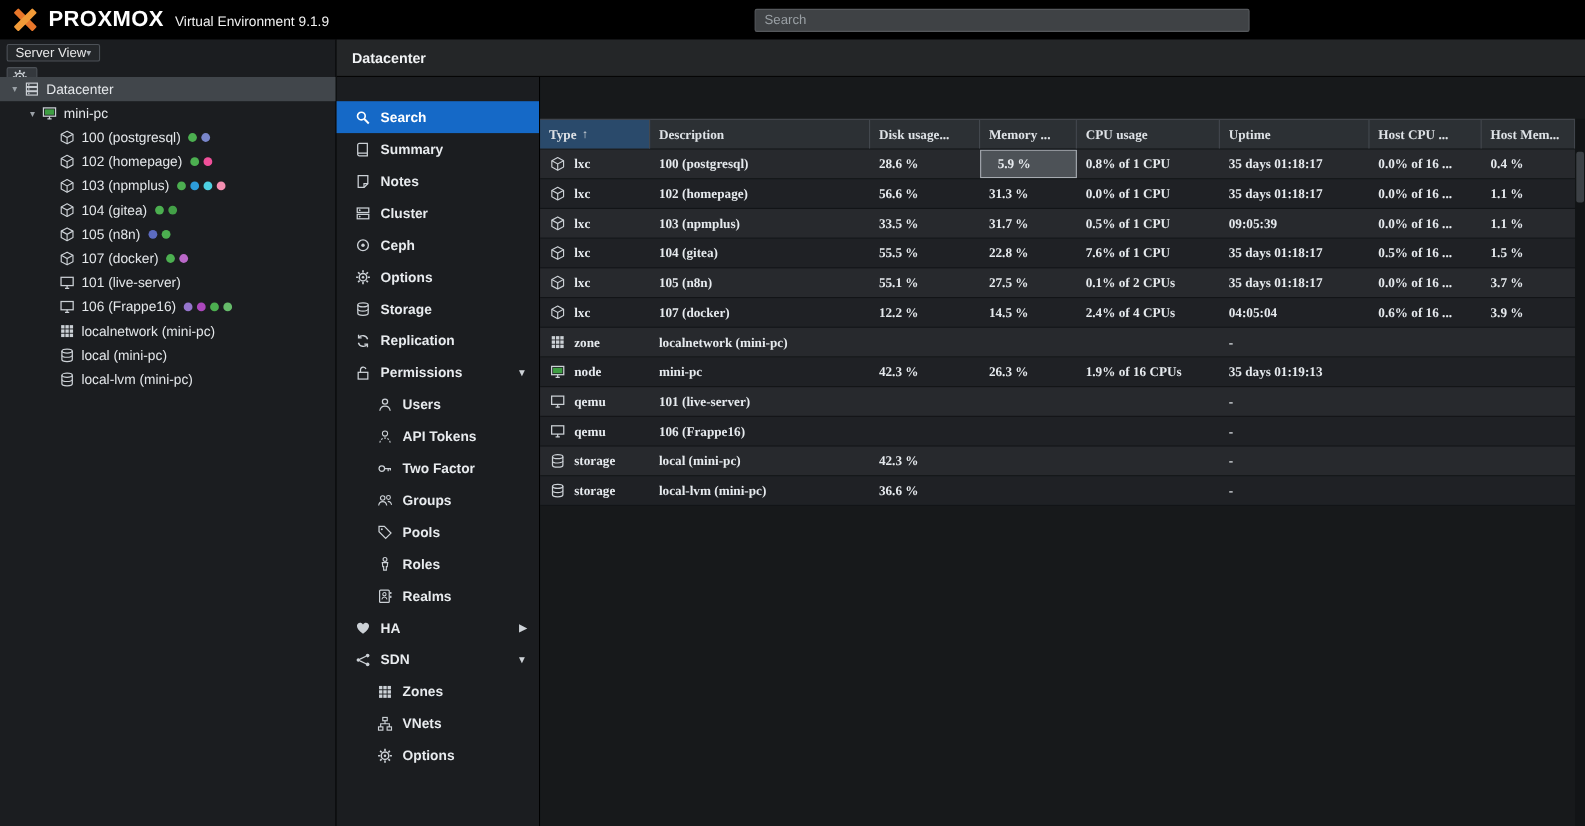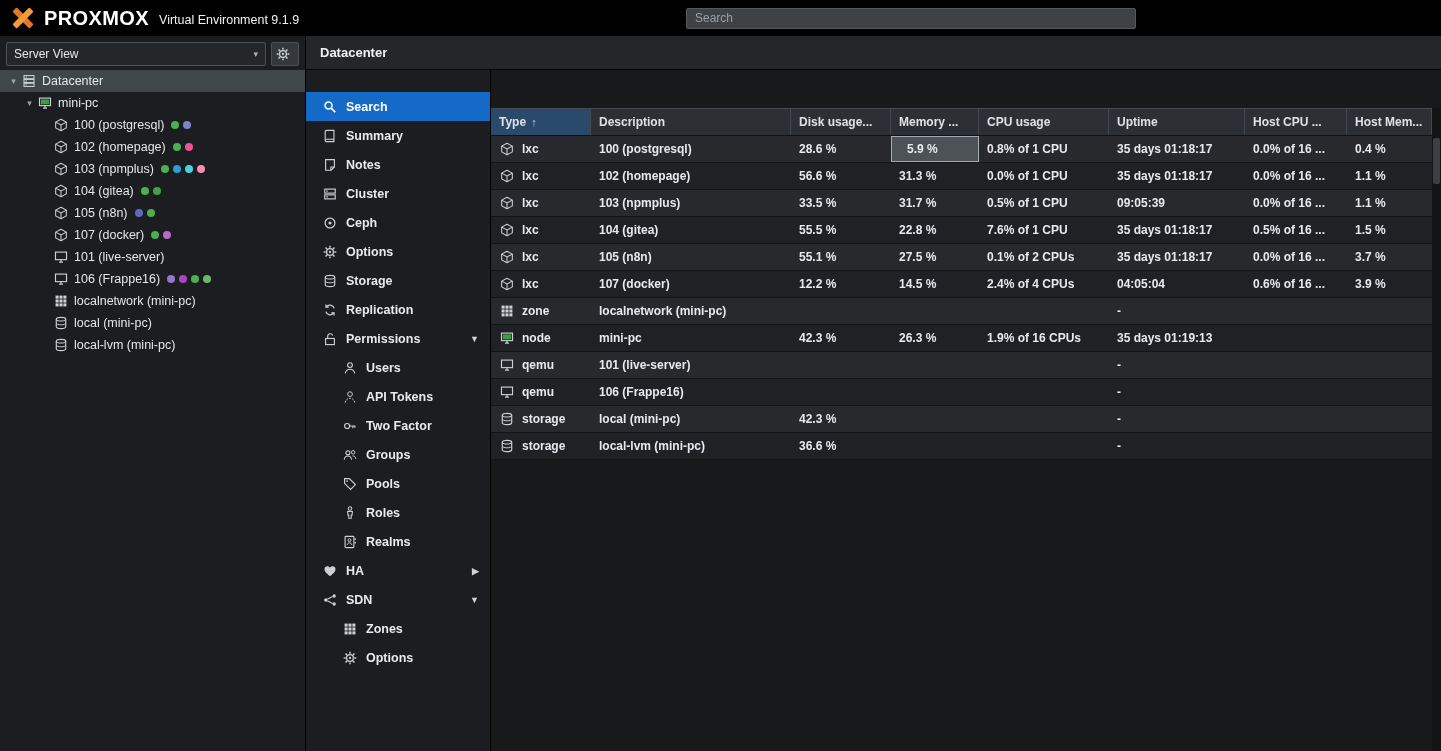--- a/index.html
+++ b/index.html
@@ -19,24 +19,24 @@
   
   .app { display:flex; height:715px; }
   .tree-panel { width:306px; flex:none; background:#1b1d20; border-right:1px solid #000;
                 display:flex; flex-direction:column; }
   .right { flex:1; display:flex; flex-direction:column; min-width:0; }
   .content-header { height:34px; background:#242628; border-bottom:1px solid #050505;
                     display:flex; align-items:center; padding-left:14px;
                     font-size:13px; font-weight:700; color:#f1f3f5; }
   .content-body { flex:1; display:flex; min-height:0; }
   .menu-panel { width:185px; flex:none; background:#1b1d20; border-right:1px solid #000; padding-top:22px; }
-  .main { flex:1; position:relative; background:#17191b; min-width:0; }
+  .main { flex:1; position:relative; background:#17191b; min-width:0;font-family:Liberation Serif, serif; }
 
   
-  .tree-toolbar { height:32px; padding:4px 6px 2px 6px; display:flex; gap:5px; align-items:flex-end; }
+  .tree-toolbar { height:32px; padding:4px 6px 2px 6px; display:flex; gap:5px; align-items:flex-start;flex-direction:column; }
   .view-select { flex:1; height:24px; border:1px solid #4c5157; background:#24272a; border-radius:2px;
                  display:flex; align-items:center; justify-content:space-between;
                  padding:0 7px; font-size:12px; color:#e8e8e8; cursor:default; }
   .vchev { font-size:9px; color:#aab0b6; }
   .gear-btn { width:28px; height:24px; border:1px solid #4c5157; background:#34383d; border-radius:2px;
               display:flex; align-items:center; justify-content:center; }
   .tree { padding-top:2px; }
   .tree-item { height:22px; display:flex; align-items:center; padding-left:6px;
                font-size:12.5px; color:#e4e7ea; white-space:nowrap; }
   .tree-item.lvl1 { padding-left:22px; }
@@ -551,20 +551,28 @@
             <span class="icn">
               <svg viewBox="0 0 16 16">
                 <use href="#sym-grid"></use>
               </svg>
             </span>
             <span class="mlabel">Zones</span>
           </div>
           <div class="menu-item ind">
             <span class="icn">
               <svg viewBox="0 0 16 16">
+                <use href="#sym-vnet"></use>
+              </svg>
+            </span>
+            <span class="mlabel">VNets</span>
+          </div>
+          <div class="menu-item ind">
+            <span class="icn">
+              <svg viewBox="0 0 16 16">
                 <use href="#sym-gear"></use>
               </svg>
             </span>
             <span class="mlabel">Options</span>
           </div>
         </div>
       <div class="main">
         <div class="grid" id="grid">
             <div class="grid-hd">
               <div class="hcell c0 sorted">

